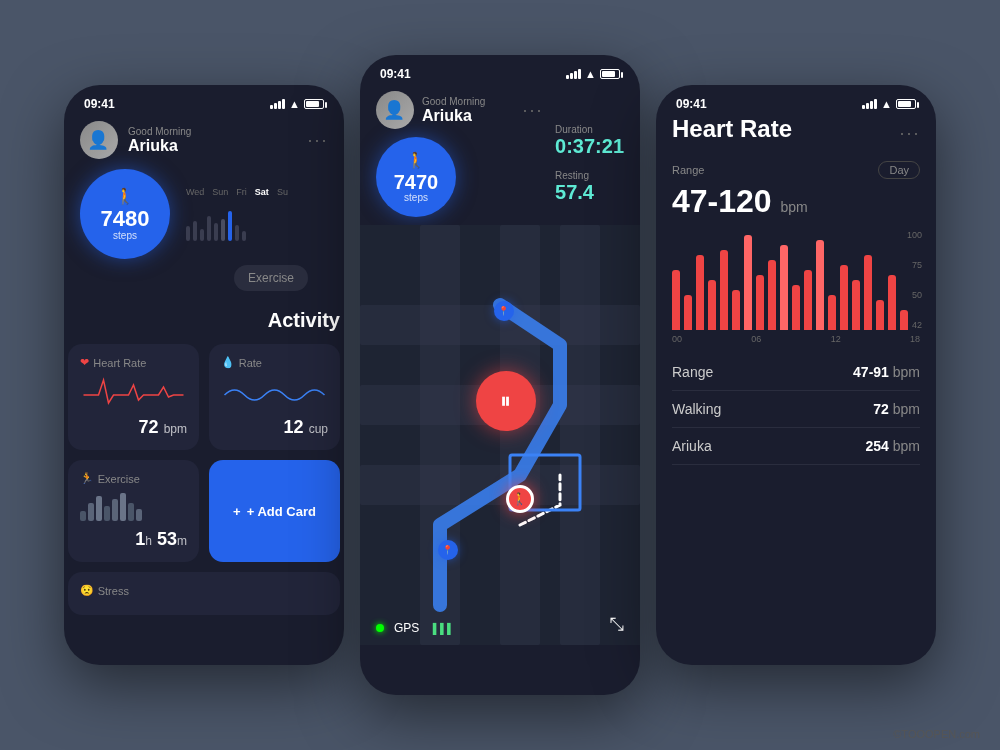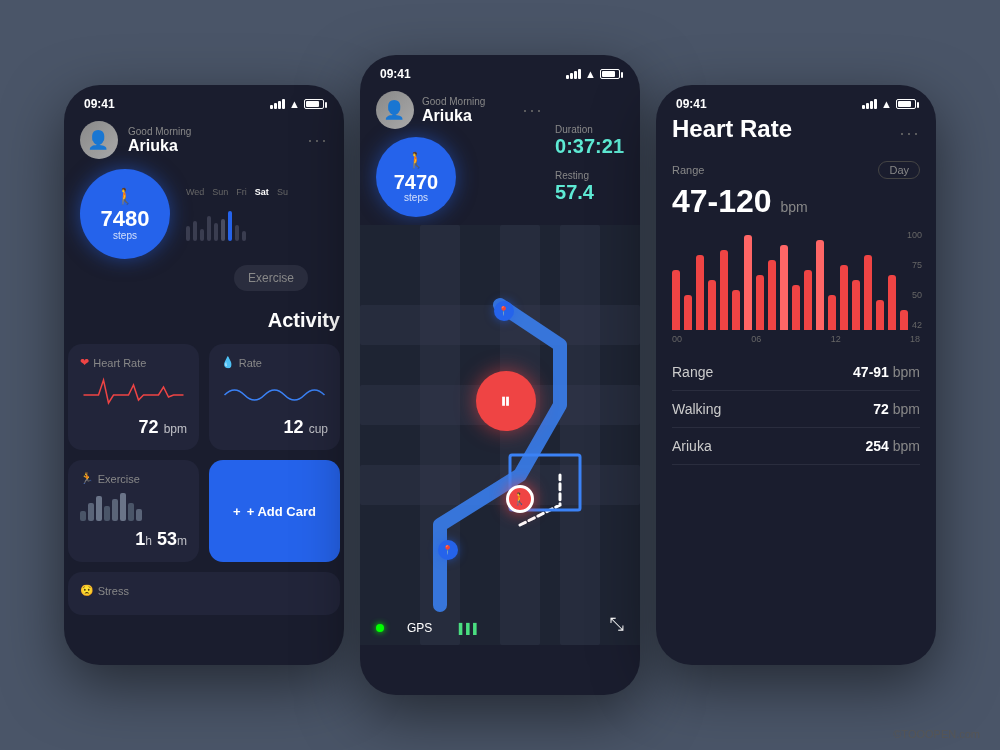--- a/index.html
+++ b/index.html
@@ -179,21 +179,21 @@
       position: absolute;
       background: #2d3348;
       border-radius: 2px;
     }
     .gps-bar {
       position: absolute;
       bottom: 10px;
       left: 16px;
       display: flex;
       align-items: center;
-      gap: 23px;
+      gap: 10px;
       color: white;
       font-size: 12px;
     }
     .gps-indicator {
       width: 8px; height: 8px; border-radius: 50%;
       background: #00ff00;
       box-shadow: 0 0 6px #00ff00;
     }
     .fullscreen-btn {
       position: absolute;

